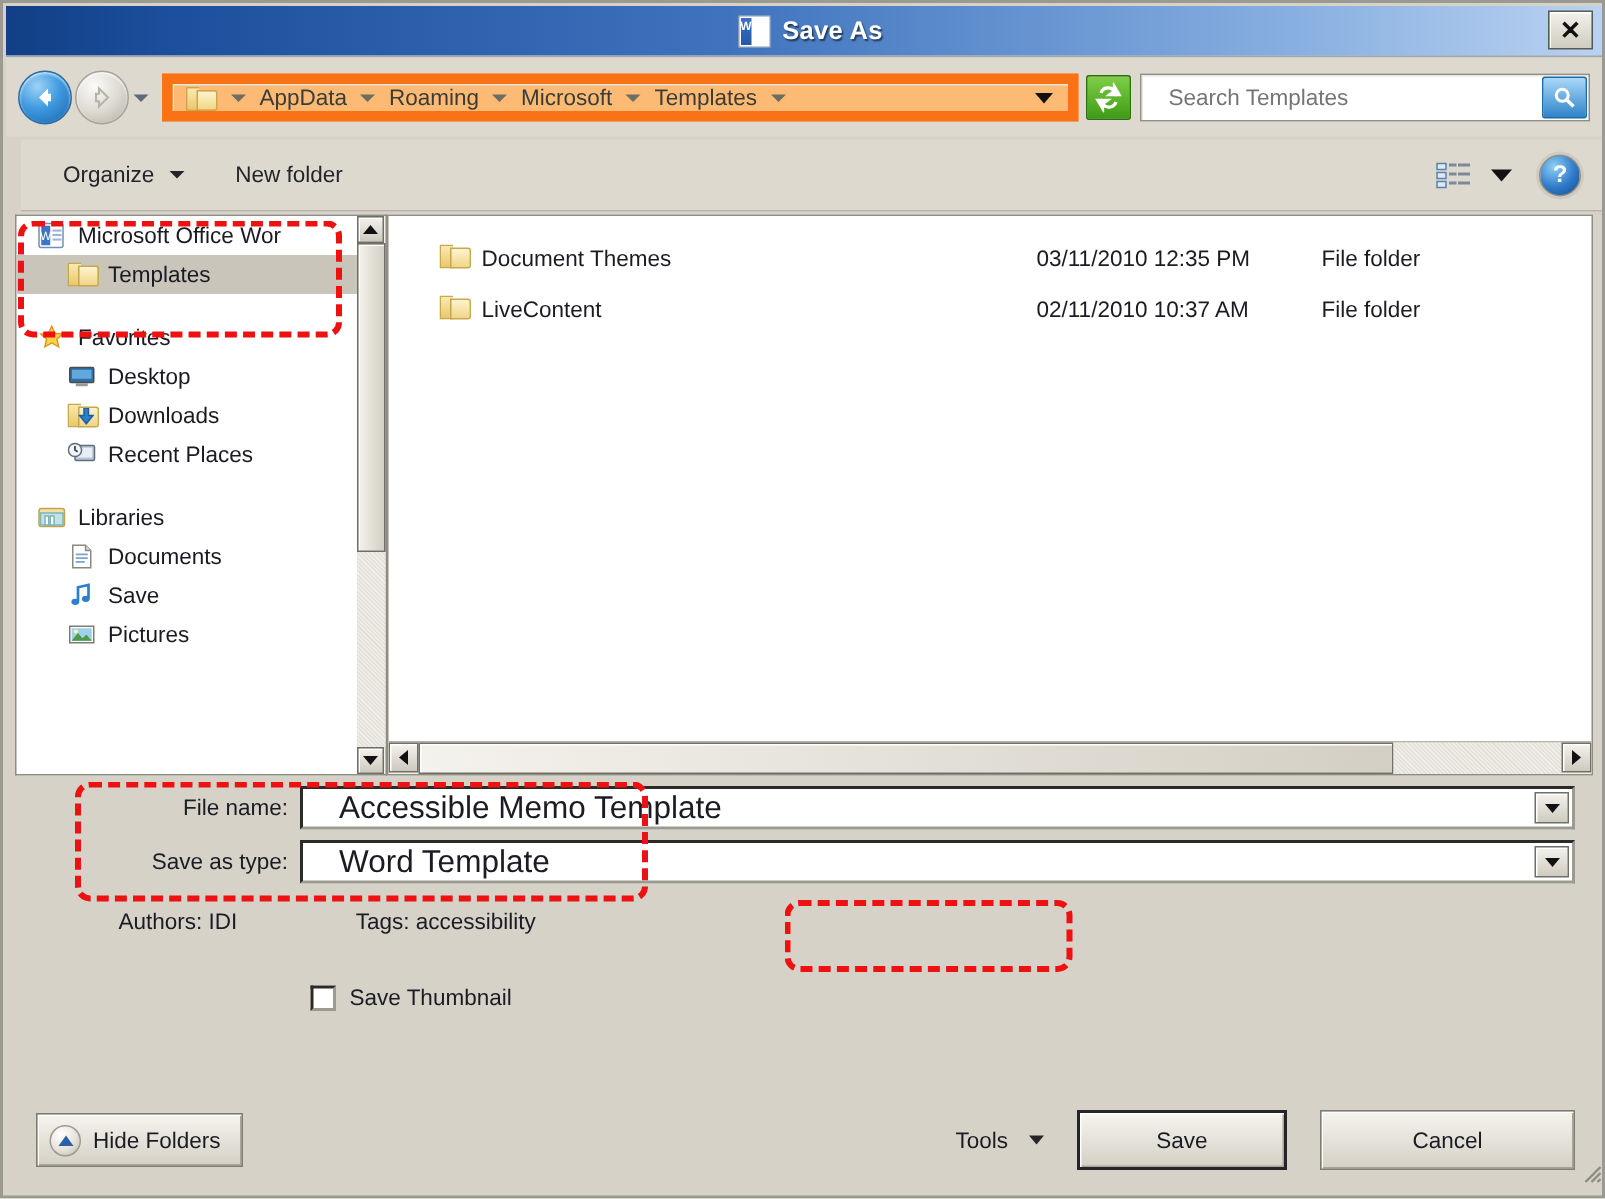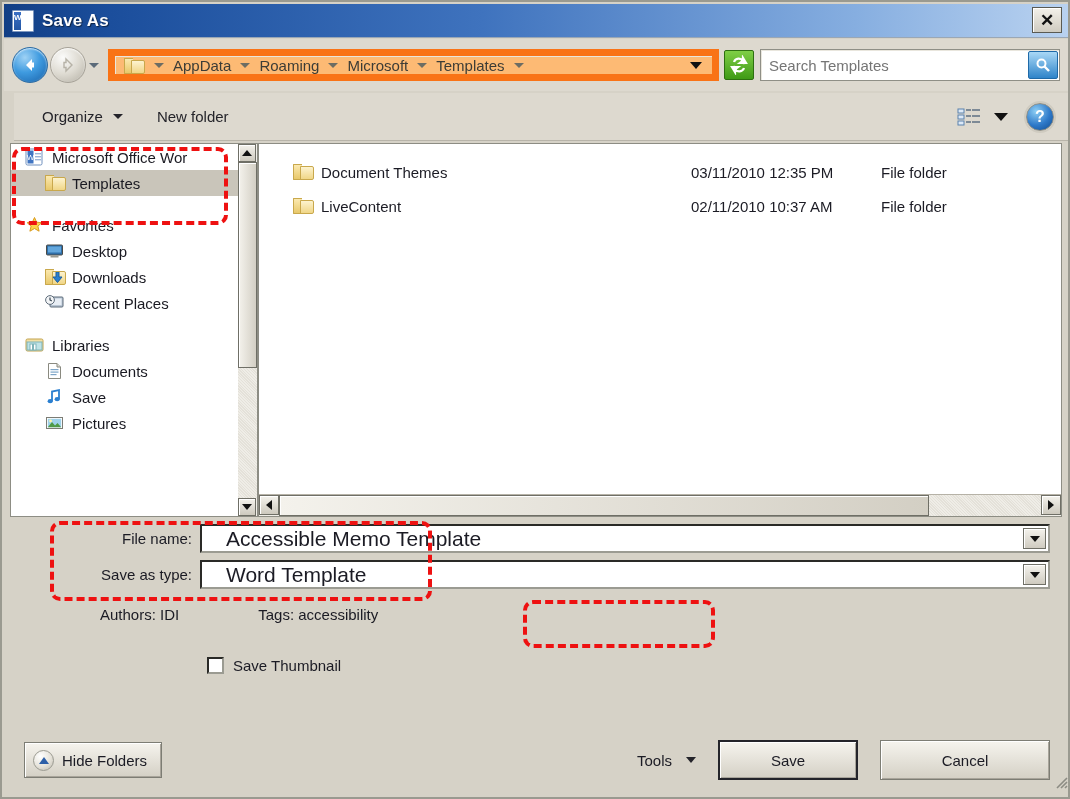--- a/index.html
+++ b/index.html
@@ -19,20 +19,21 @@
     color: #111;
   }
 
   
   #titlebar {
     position: absolute; left: 2px; top: 2px;
     width: 1064px; height: 34px;
     background: linear-gradient(to right, #123f85 0%, #1b4e9c 10%, #3f73be 45%, #86aee0 80%, #b9d2f0 100%);
     display: flex; align-items: center;
     border-bottom: 1px solid #9aa7b5;
+    justify-content: center;
   }
   #titlebar .tb-icon {
     width: 22px; height: 22px; margin-left: 8px; margin-right: 8px;
     position: relative; flex: none;
     background: #ffffff;
     border: 1px solid #7e98c0;
     border-radius: 1px;
   }
   #titlebar .tb-icon::before {
     content: "";
@@ -155,21 +156,21 @@
   }
   #searchbox {
     width: 300px; height: 32px; flex: none; margin-left: 6px; margin-right: 8px;
     background: #ffffff; border: 1px solid #8f8f86;
     box-shadow: inset 1px 1px 0 #e9e6dd;
     display: flex; align-items: center;
   }
   #searchbox input {
     flex: 1; border: none; outline: none; background: transparent;
     font-family: "Liberation Sans", sans-serif; font-size: 15px;
-    color: #737373; padding-left: 8px;
+    color: #737373; padding-left: 18px;
   }
   #search-icon-btn {
     width: 30px; height: 28px; flex: none; margin-right: 1px;
     background: linear-gradient(to bottom, #a9d8f6, #2f84c9);
     border: 1px solid #1f6aa8; border-radius: 2px;
     display: flex; align-items: center; justify-content: center;
     cursor: pointer;
   }
 
   
@@ -316,21 +317,21 @@
     background: linear-gradient(to bottom,#f4f2ec,#cfcbc0);
     border: 1px solid #6f6f66;
     box-shadow: inset 1px 1px 0 #fff;
     display: flex; align-items: center; justify-content: center;
     cursor: pointer;
   }
   #meta-row {
     display: flex; align-items: center; height: 30px;
     font-size: 15px; color: #1b1b24; margin-top: 9px;
   }
-  #authors { margin-left: 98px; }
+  #authors { margin-left: 77px; }
   #tags { margin-left: 79px; }
   #thumb-row {
     display: flex; align-items: center; margin-top: 28px; margin-left: 205px;
     font-size: 15px; color: #1b1b24;
   }
   #thumb-box {
     width: 17px; height: 17px; margin-right: 9px;
     background: #ffffff; border: 2px inset #9b9b92;
     border-top-color: #7e7e76; border-left-color: #7e7e76;
     cursor: pointer;

